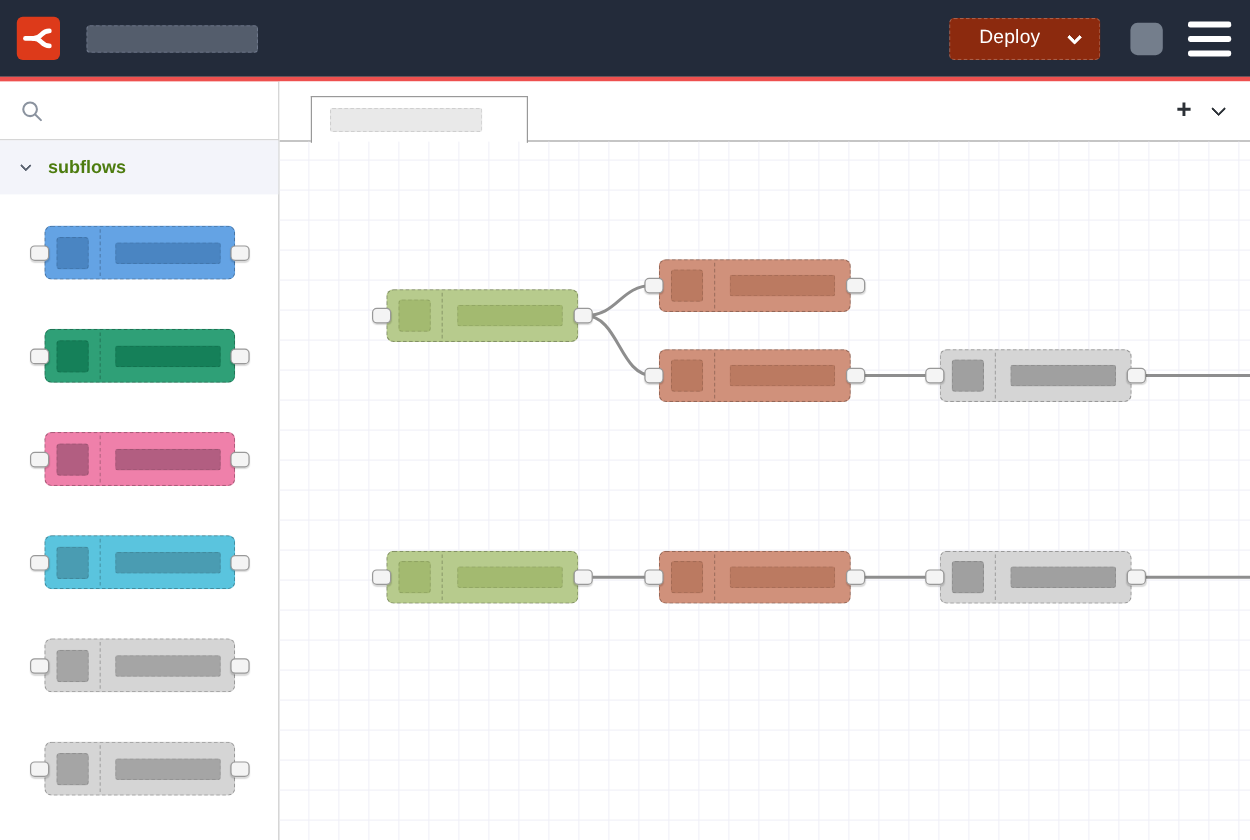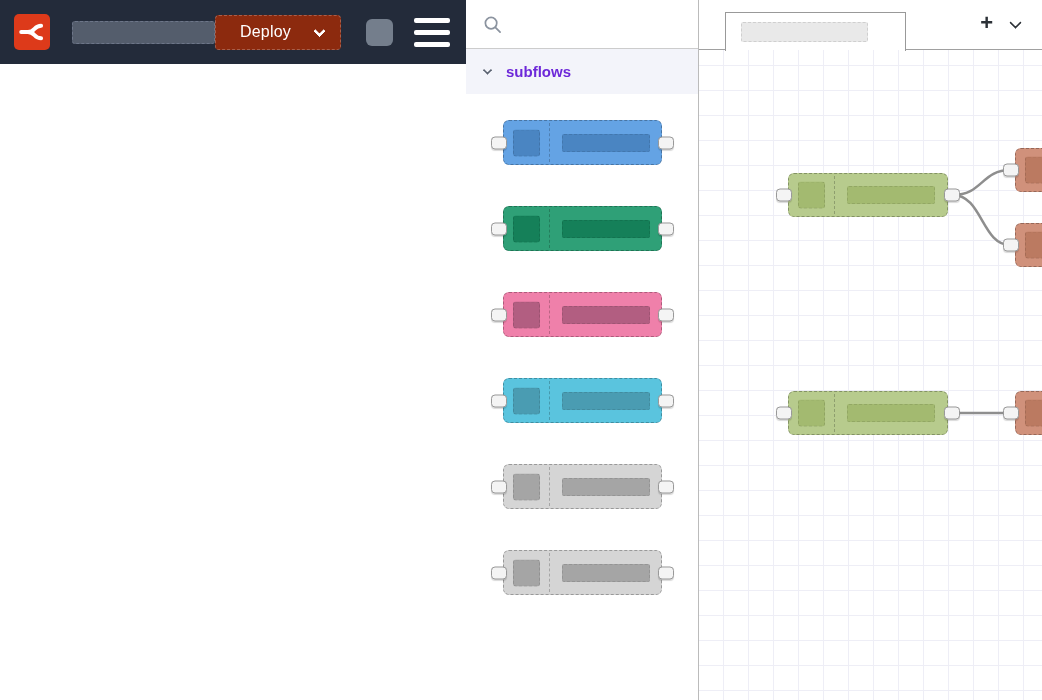--- a/index.html
+++ b/index.html
@@ -1,18 +1,18 @@
 <!DOCTYPE html>
 <html><head>
 <meta charset="utf-8">
 <style>
   * { margin:0; padding:0; box-sizing:border-box; }
   html,body { width:1042px; height:700px; overflow:hidden;
     font-family:"Liberation Sans", sans-serif; background:#fff; }
-  .app { width:1042px; height:700px; display:flex; flex-direction:row; }
+  .app { width:1042px; height:700px; display:flex; flex-direction:column; }
 
   
   header { height:64px; background:#232b3a; display:flex; align-items:center; flex:0 0 auto; }
   .logo { width:36px; height:36px; margin-left:14px; border-radius:5px;
     background:#dd3a1a; display:flex; align-items:center; justify-content:center; cursor:pointer; }
   .title-ph { width:143px; height:23px; margin-left:22px; border-radius:3px;
     background:#545d6c; border:1px dashed #6d7689; }
   .spacer { flex:1; }
   .deploy { height:35px; padding:0 16px 0 24px; border-radius:4px; background:#8c2a0e;
     border:1px dashed rgba(255,255,255,0.25); color:#fff; font-size:16px;
@@ -29,21 +29,21 @@
   .redline { height:4px; background:#ee504e; flex:0 0 auto; }
 
   
   .main { flex:1; display:flex; min-height:0; }
   .palette { width:233px; border-right:1px solid #bbb; background:#fff; flex:0 0 auto; }
   .search { height:49px; border-bottom:1px solid #ccc; display:flex; align-items:center;
     padding-left:17px; cursor:text; }
   .category { height:45px; background:#f3f4fa; display:flex; align-items:center;
     padding-left:18px; cursor:pointer; }
   .category .chev { width:7px; height:7px; border-width:2px; border-color:#5a6270; margin-right:15px; }
-  .category .lbl { font-size:15px; font-weight:bold; color:#6d28d9; }
+  .category .lbl { font-size:15px; font-weight:bold; color:#4d7c0f; }
 
   #palette-items { padding-top:26px; }
   .pnode { position:relative; width:159px; height:45px; margin:0 auto 41px auto; }
 
   
   .node { position:relative; background:var(--body); border:1px dashed rgba(0,0,0,0.28);
     border-radius:6px; cursor:pointer; }
   .node .icon-box { position:absolute; left:9px; top:50%; transform:translateY(-50%);
     width:27px; height:27px; background:var(--dark); border:1px dashed rgba(0,0,0,0.12); border-radius:3px; }
   .node .sep { position:absolute; left:45px; top:2px; bottom:2px; width:0;

